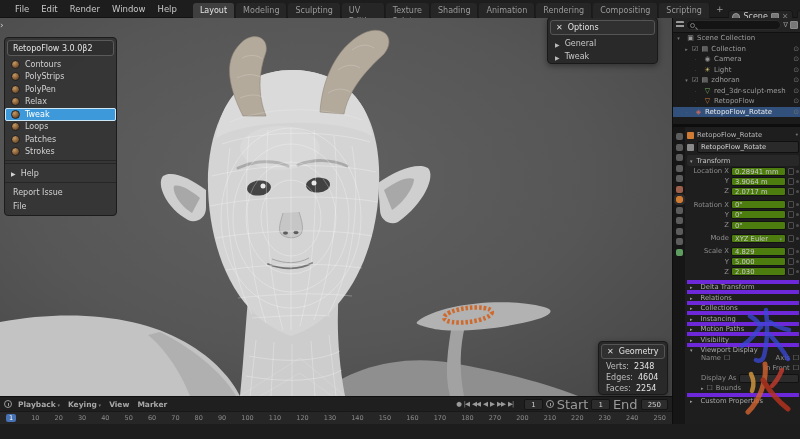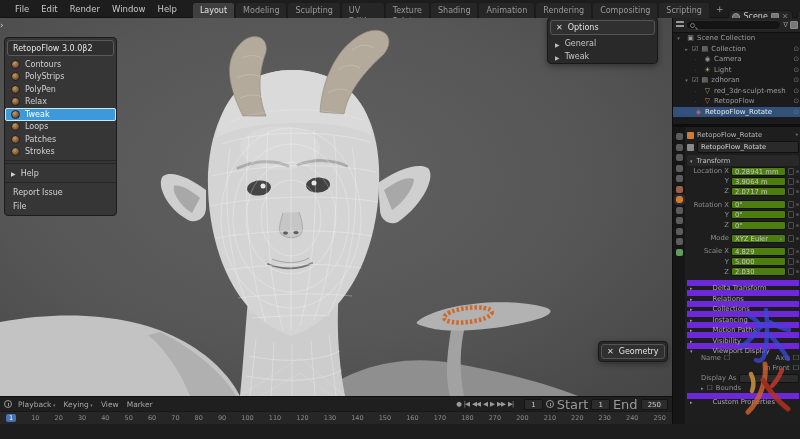--- a/index.html
+++ b/index.html
@@ -88,31 +88,31 @@
   .pname-box { flex:1; background:#2a2a2a; border:1px solid #101010; border-radius:2px; padding:1px 3px; color:#d0d0d0; }
   .psec-h { display:flex; gap:4px; align-items:center; height:11px; color:#c4c4c4; background:#282828; border-radius:2px; padding:0 3px; margin-top:2px; }
   .psec-h .tri, .psec .tri { font-size:5px; color:#999; }
   .pfield { display:flex; align-items:center; height:10.2px; gap:2px; }
   .pfield.grp { margin-top:3px; }
   .pflabel { width:42px; text-align:right; color:#8e8e8e; flex:0 0 auto; }
   .pfvalue { flex:1; background:#4d7c0f; border:1px solid #121212; border-radius:2px; padding:0 3px; height:9px; line-height:8.5px; color:#c9c9c9; overflow:hidden; white-space:nowrap; }
   .pfield.dropdown .pfvalue::after { content:"▾"; float:right; color:#8a8a8a; font-size:5px; }
   .plock { width:6px; height:7px; border:1px solid #4d4d4d; border-radius:1px; flex:0 0 auto; }
   .pdot { width:3px; height:3px; border-radius:50%; background:#4d4d4d; flex:0 0 auto; }
-  .psec { display:flex; gap:20px; align-items:center; height:10.5px; padding:0 3px; color:#a8a8a8; border-top:6px solid #6d28d9; }
+  .psec { display:flex; gap:8px; align-items:center; height:10.5px; padding:0 3px; color:#a8a8a8; border-top:4px solid #6d28d9; }
   .vd-row { display:flex; align-items:center; gap:3px; height:10px; padding-left:14px; color:#8e8e8e; }
   .vd-row .chk { font-size:7px; color:#8a8a8a; }
   .vd-spacer { flex:1; }
   .vd-dd { flex:1; background:#2c2c2c; border:1px solid #121212; border-radius:2px; height:8.5px; }
   .watermark { position:absolute; right:8px; bottom:8px; width:55px; height:110px; pointer-events:none; opacity:.9; }
 
   
   .timeline { position:absolute; left:0; top:396px; width:672px; height:28px; background:#1f1f1f; border-top:1px solid #101010; }
   .tl-header { display:flex; align-items:center; height:14px; padding:0 4px; gap:6px; font-size:7.5px; color:#9c9c9c; }
-  .tl-menus { display:flex; gap:8px; }
+  .tl-menus { display:flex; gap:8px;font-weight:bold; }
   .tl-menu { color:#a8a8a8; }
   .tl-menu::after { content:" ▾"; font-size:5px; color:#777; }
   .tl-menu.plain::after { content:""; }
   .tl-right { margin-left:auto; display:flex; align-items:center; gap:3px; }
   .tl-controls { display:flex; gap:3px; color:#9a9a9a; font-size:6.5px; margin-right:8px; }
   .tl-controls span { letter-spacing:-1px; }
   .tl-box { background:#2c2c2c; border:1px solid #141414; border-radius:2px; padding:0 6px; height:11px; line-height:10px; font-size:7px; color:#d0d0d0; }
   .tl-lbl { font-size:13px; color:#9a9a9a; }
   .clock { width:8px; height:8px; border:1px solid #9a9a9a; border-radius:50%; position:relative; }
   .clock::after { content:""; position:absolute; left:3px; top:1.5px; width:1px; height:3px; background:#9a9a9a; }
@@ -263,20 +263,34 @@
           <span>Tweak</span>
         </div>
         </div>
     </div>
 
     <div class="fpanel geometry-panel">
       <div class="fpanel-header">
         <span class="fpanel-close">✕</span>
         <span>Geometry</span>
       </div>
+      <div>
+          <div class="kv">
+          <span class="kv-label">Verts:</span>
+          <span class="kv-value">2348</span>
+        </div>
+          <div class="kv">
+          <span class="kv-label">Edges:</span>
+          <span class="kv-value">4604</span>
+        </div>
+          <div class="kv">
+          <span class="kv-label">Faces:</span>
+          <span class="kv-value">2254</span>
+        </div>
+        </div>
     </div>
 
     <div class="rf-panel">
       <div class="rf-title">RetopoFlow 3.0.0β2</div>
       <div>
           <div class="rf-tool">
           <span class="tool-ico"></span>
           <span>Contours</span>
         </div>
           <div class="rf-tool">

